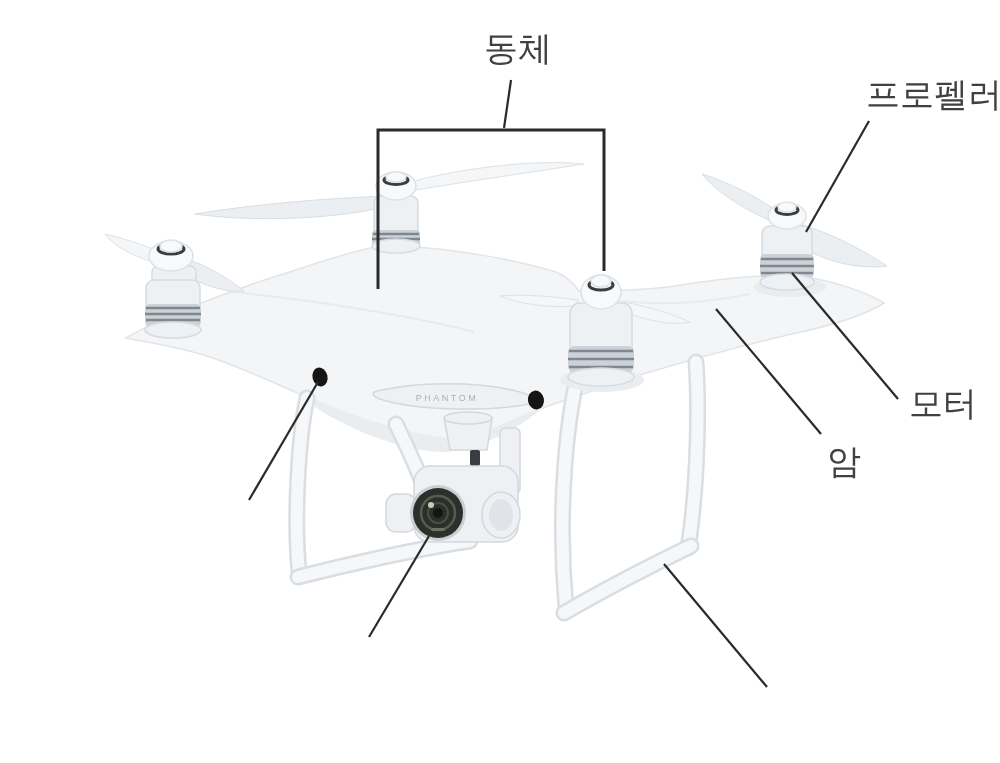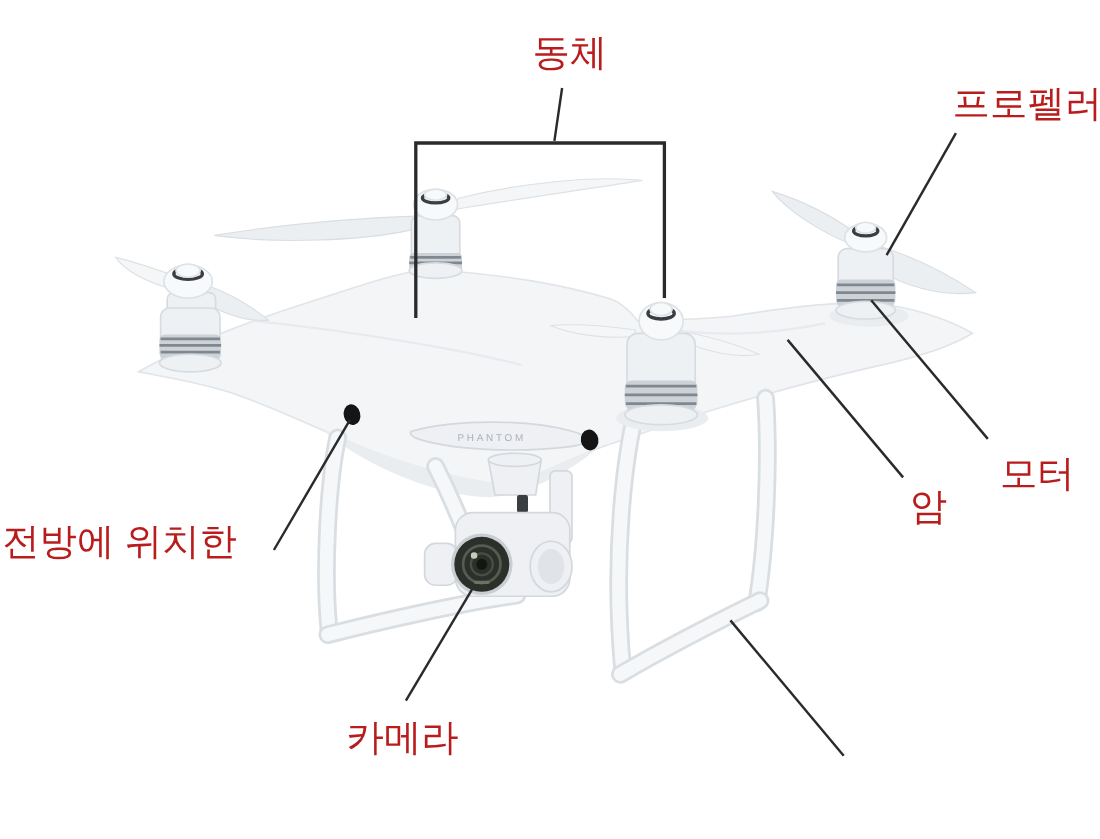--- a/index.html
+++ b/index.html
@@ -7,32 +7,32 @@
     position:relative;
     width:1000px;height:763px;
     margin:0 auto;
     background:#ffffff;
     overflow:hidden;
     font-family:"Liberation Sans", sans-serif;
   }
   .stage svg{position:absolute;left:0;top:0;}
   .label{
     position:absolute;
-    color:#b91c1c;
+    color:#404040;
     font-size:34px;
     font-weight:500;
     letter-spacing:0px;
     line-height:1.25;
     white-space:nowrap;
     user-select:none;
   }
   .label.two-line{line-height:45px;}
   #label-fuselage{left:448px;top:27px;width:140px;text-align:center;}
   #label-propeller{left:866px;top:73px;}
-  #label-motor{left:909px;top:382px;margin-top:28px;}
+  #label-motor{left:909px;top:382px;}
   #label-arm{left:827px;top:440px;}
   #label-front-sensor{left:2px;top:471px;}
   #label-camera{left:315px;top:650px;}
   #label-landing-gear{left:723px;top:688px;}
 
   
   .body-fill{fill:#f3f5f7;stroke:#e1e5e9;stroke-width:1.5;}
   .body-shade{fill:#e9edf0;stroke:none;}
   .blade{fill:#eceff2;stroke:#d9dee2;stroke-width:1;}
   .blade-bright{fill:#f4f6f8;stroke:#dde2e6;stroke-width:1;}
@@ -209,18 +209,16 @@
 
   <div class="label" id="label-fuselage">동체</div>
 
   <div class="label" id="label-propeller">프로펠러</div>
 
   <div class="label" id="label-motor">모터</div>
 
   <div class="label" id="label-arm">암</div>
 
   <div class="label two-line" id="label-front-sensor">
-    <div>전방에 위치한</div>
   </div>
 
-  <div class="label" id="label-camera">카메라</div>
 
 </div>
 
 </body></html>

